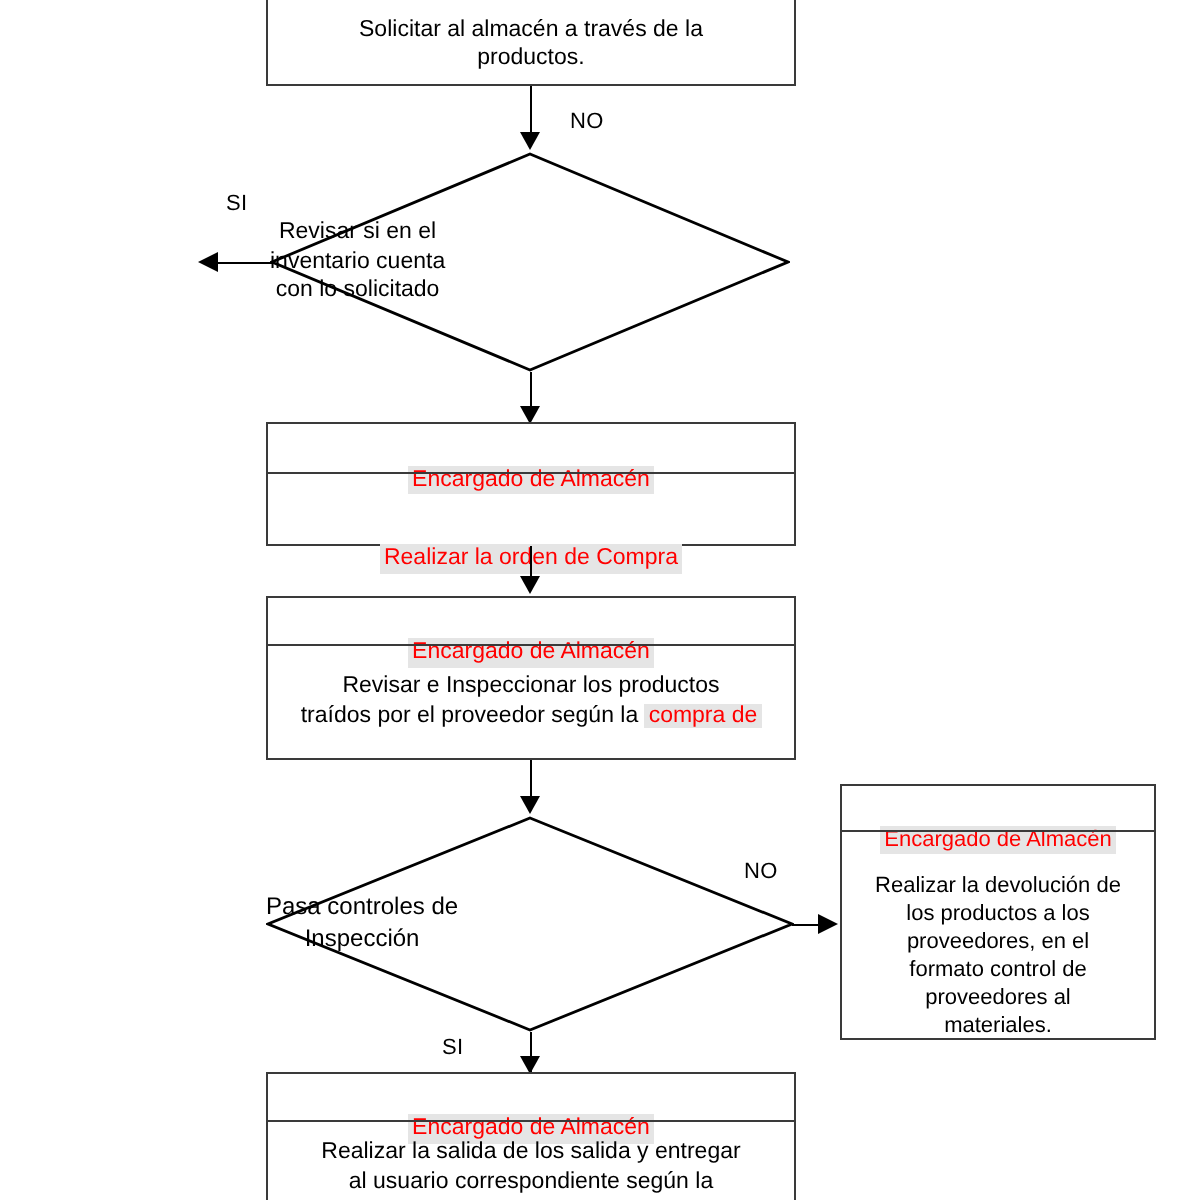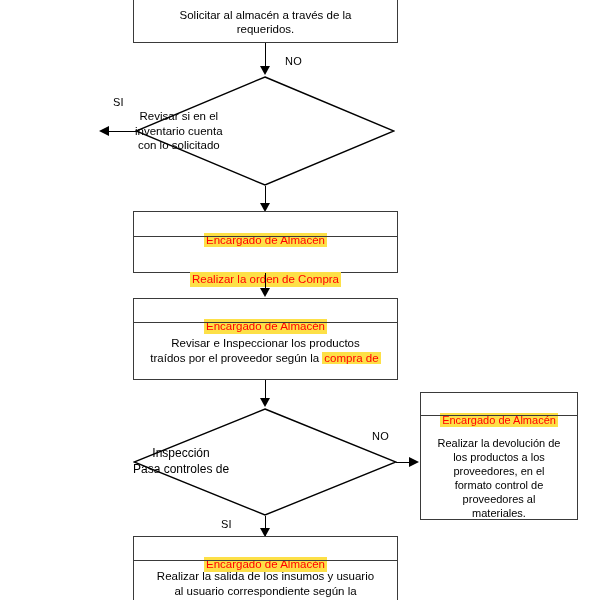--- a/index.html
+++ b/index.html
@@ -47,21 +47,21 @@
     flex: 1 1 auto;
   }
 
   
   .hl {
     background: #ffff00;
     color: #ff0000;
     padding: 0 1px;
   }
   .hl-blk {
-    background: #fde047;
+    background: #e5e5e5;
     color: #ff0000;
     padding: 0 2px;
     display: inline;
     margin-top: 32px;
   }
 
   
   .diamond-wrap {
     position: absolute;
   }
@@ -131,21 +131,21 @@
 <body>
 
 <div id="canvas">
 
   <div class="box" style="left:133px; top:-34px; width:265px; height:77px; font-size:11.5px;">
     <div class="box-row row-body" style="height:100%; flex-direction:column; justify-content:flex-end; padding-bottom:5px;">
       <div>
         <span>Solicitar al almacén a través de la</span>
       </div>
       <div>
-        <span>requeridos.</span>
+        <span>productos.</span>
       </div>
     </div>
   </div>
 
   <div class="vline" style="left:265px; top:43px; height:24px;"></div>
   <div class="arrow-down" style="left:260px; top:66px;"></div>
   <div class="edge-label" style="left:285px; top:55px;">NO</div>
 
   <div class="diamond-wrap" style="left:135px; top:76px; width:260px; height:110px;">
     <svg width="260" height="110" viewBox="0 0 260 110">
@@ -195,22 +195,22 @@
 
   <div class="vline" style="left:265px; top:380px; height:25px;"></div>
   <div class="arrow-down" style="left:260px; top:398px;"></div>
 
   <div class="diamond-wrap" style="left:133px; top:408px; width:264px; height:108px;">
     <svg width="264" height="108" viewBox="0 0 264 108">
       <polygon points="132,1 263,54 132,107 1,54" fill="#ffffff" stroke="#000000" stroke-width="1.4"></polygon>
     </svg>
     <div class="diamond-label" style="font-size:12px;">
       <div>
+        <div>Pasa controles de</div>
         <div>Inspección</div>
-        <div>Pasa controles de</div>
       </div>
     </div>
   </div>
 
   <div class="hline" style="left:396px; top:462px; width:14px;"></div>
   <div class="arrow-right" style="left:409px; top:457px;"></div>
   <div class="edge-label" style="left:372px; top:430px;">NO</div>
 
   <div class="box" style="left:420px; top:392px; width:158px; height:128px; font-size:11px;">
     <div class="box-row row-head" style="height:22px;">
@@ -228,18 +228,18 @@
 
   <div class="vline" style="left:265px; top:516px; height:20px;"></div>
   <div class="arrow-down" style="left:260px; top:528px;"></div>
   <div class="edge-label" style="left:221px; top:518px;">SI</div>
 
   <div class="box" style="left:133px; top:536px; width:265px; height:72px; font-size:11.5px;">
     <div class="box-row row-head" style="height:23px;">
       <span class="hl-blk">Encargado de Almacén</span>
     </div>
     <div class="box-row row-body" style="flex-direction:column; justify-content:center;">
-      <div>Realizar la salida de los insumos y usuario</div>
+      <div>Realizar la salida de los salida y entregar</div>
       <div>al usuario correspondiente según la</div>
     </div>
   </div>
 
 </div>
 
 </body></html>

